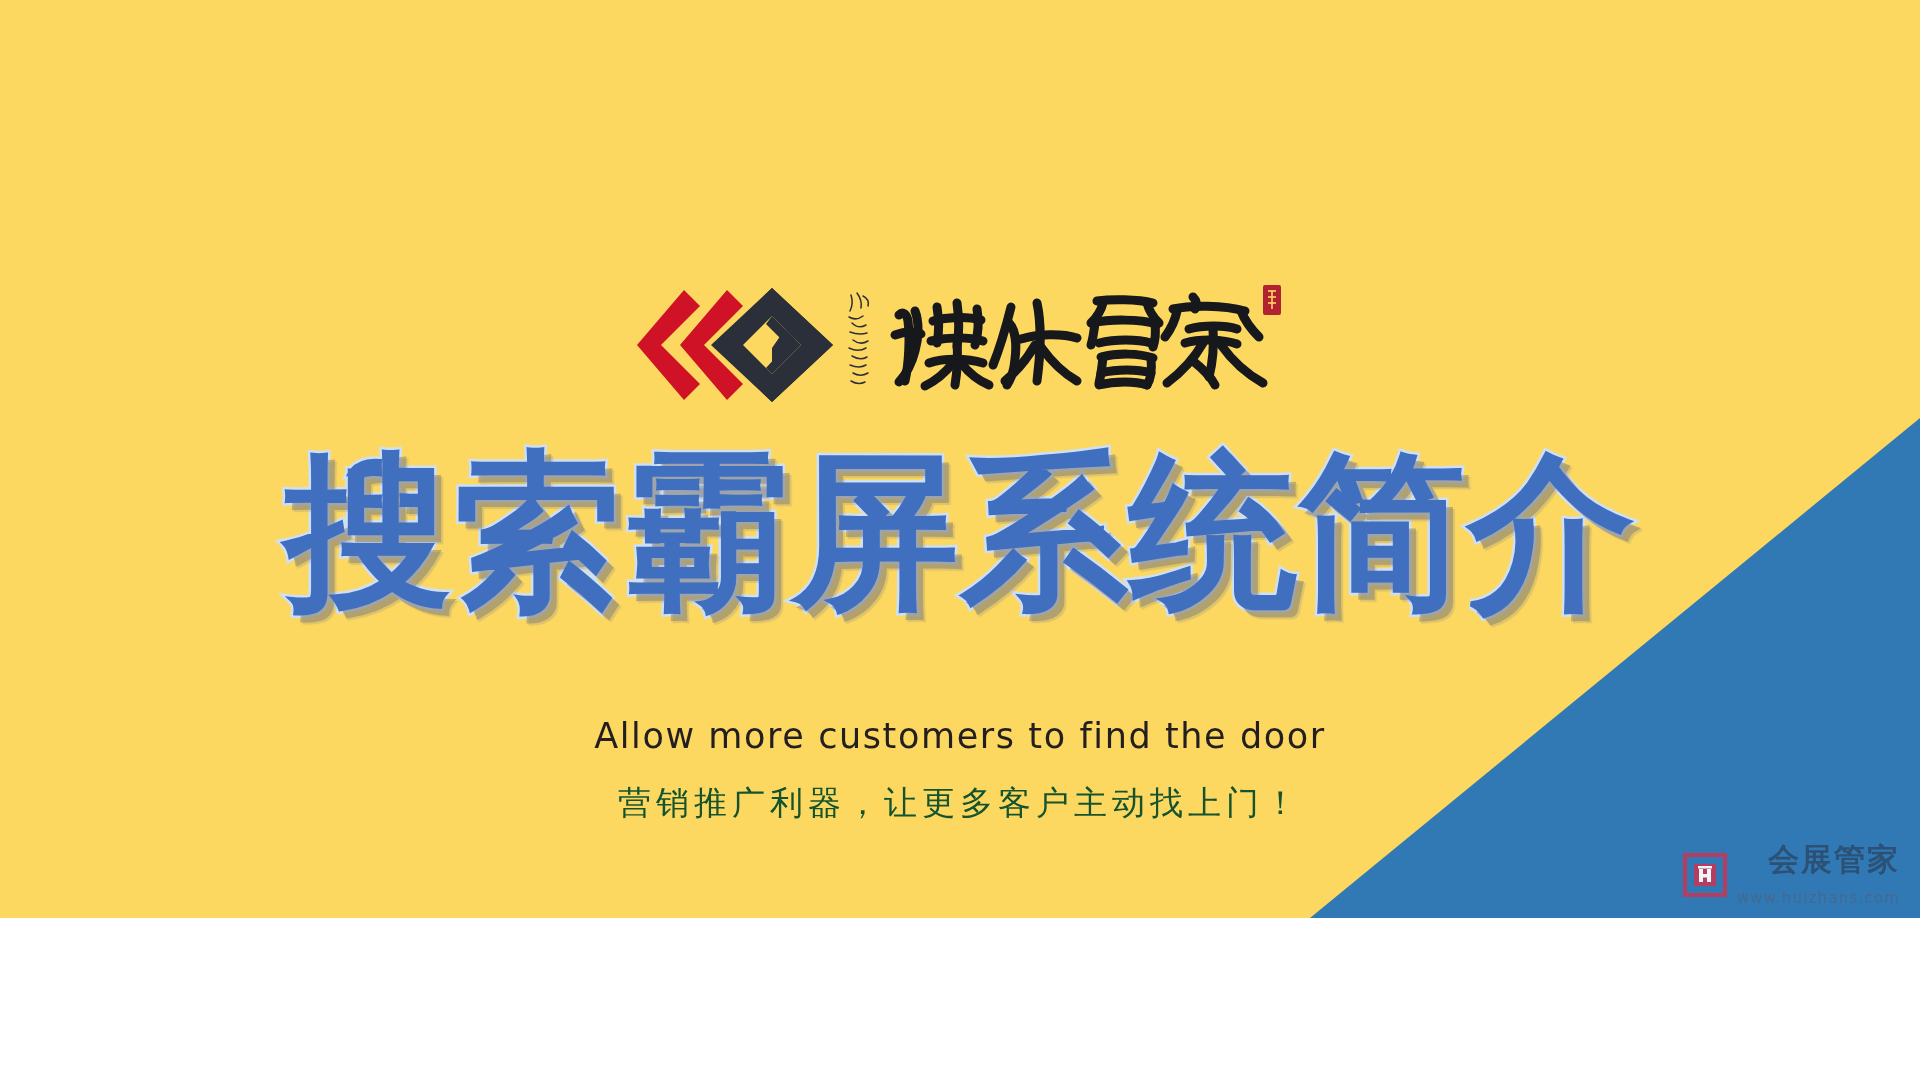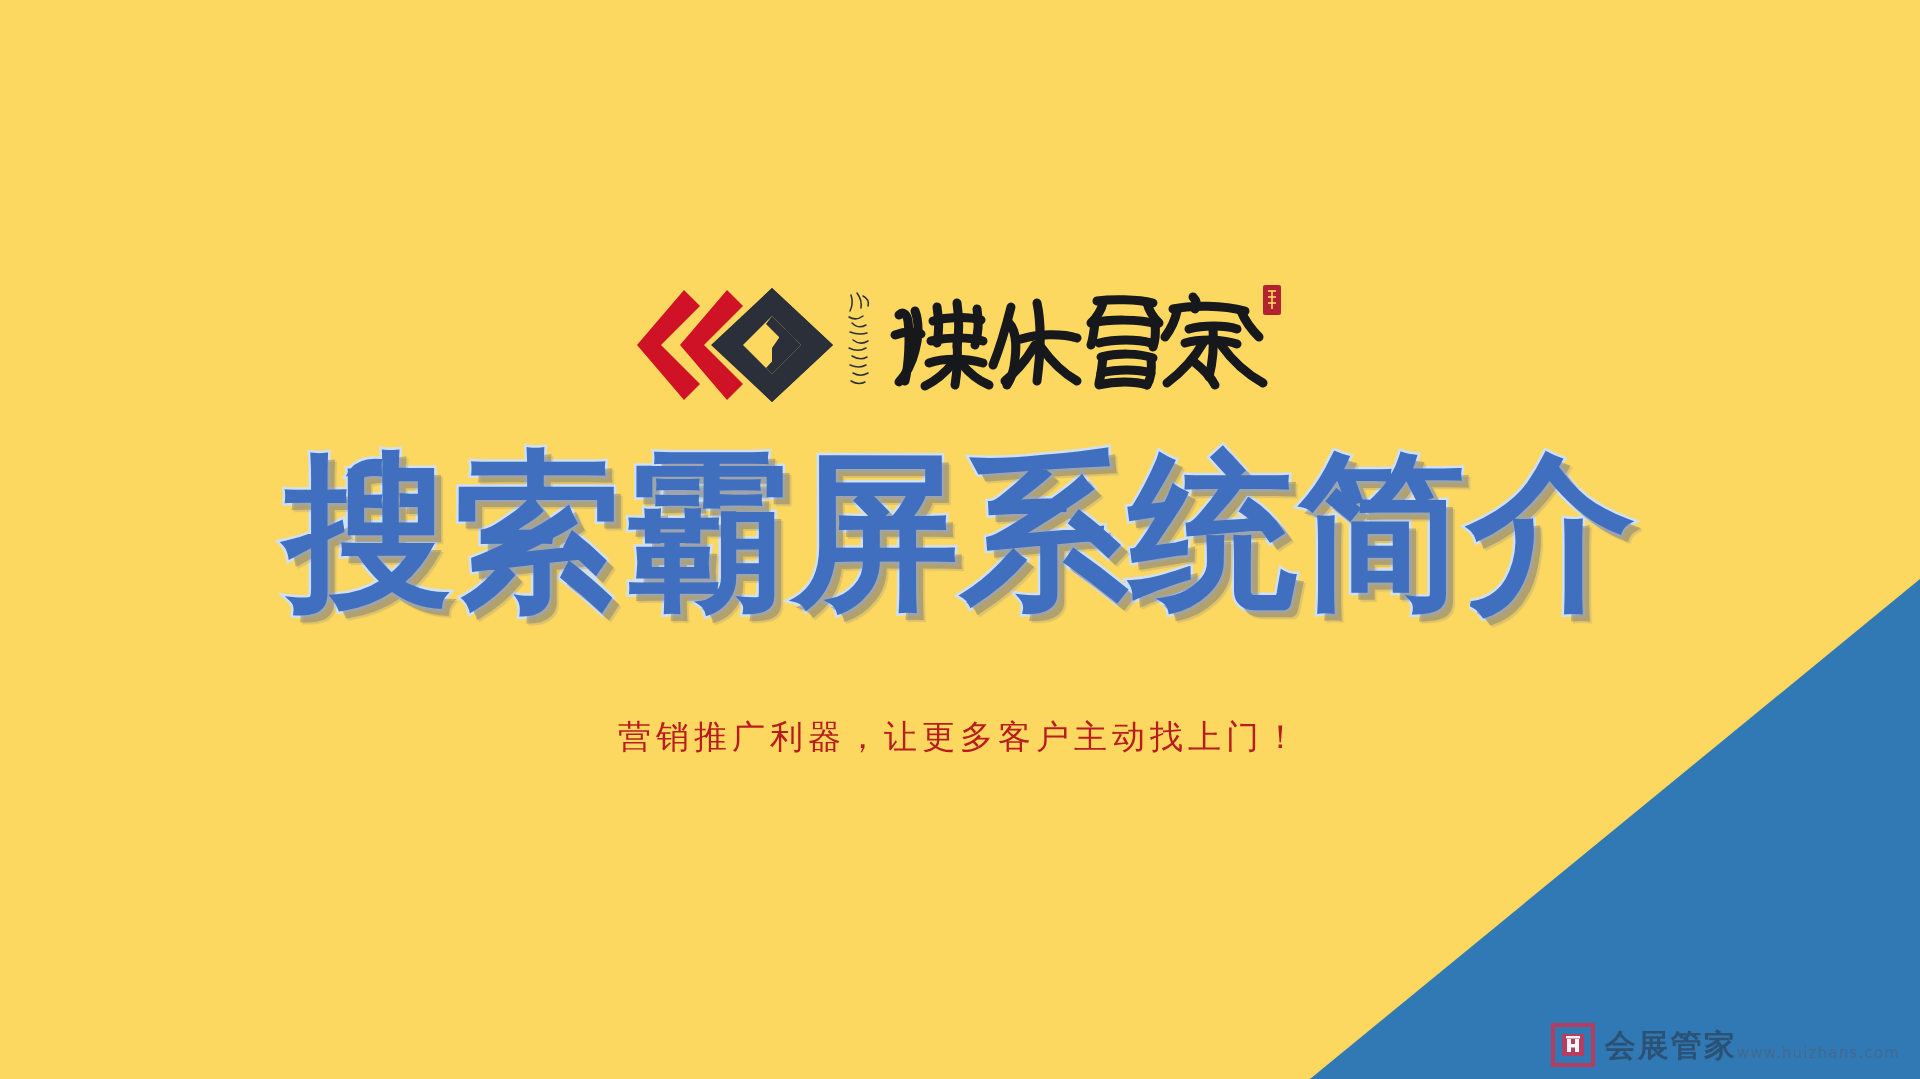--- a/index.html
+++ b/index.html
@@ -8,21 +8,21 @@
     padding: 0;
     background: #ffffff;
   }
   body {
     font-family: "Liberation Sans", sans-serif;
   }
 
   #slide {
     position: relative;
     width: 1920px;
-    height: 1079px;
+    height: 918px;
     overflow: hidden;
     background: #fcd861;
   }
 
   
   .corner-wedge {
     position: absolute;
     right: 0;
     bottom: 0;
     width: 610px;
@@ -106,43 +106,43 @@
     letter-spacing: 1.6px;
     color: #231f20;
     white-space: nowrap;
   }
   .subtitle-cn {
     font-family: "DejaVu Sans", "Liberation Sans", sans-serif;
     font-size: 33px;
     line-height: 46px;
     font-weight: 400;
     letter-spacing: 5px;
-    color: #b91c1c;
-    white-space: nowrap;
-    margin-top: 2px;
+    color: #14532d;
+    white-space: nowrap;
+    margin-top: 20px;
   }
 
   
   .watermark {
     position: absolute;
     right: 20px;
     bottom: 12px;
     display: flex;
     align-items: center;
     gap: 10px;
     opacity: 0.93;
   }
   .wm-badge {
     width: 44px;
     height: 44px;
     flex: 0 0 auto;
   }
   .wm-texts {
     display: flex;
-    flex-direction: row;
+    flex-direction: column;
     justify-content: center;
     line-height: 1;
     align-items: flex-end;
   }
   .wm-name {
     font-family: "DejaVu Sans", "Liberation Sans", sans-serif;
     font-size: 31px;
     font-weight: 700;
     letter-spacing: 2px;
     color: #2c4f72;
@@ -265,20 +265,21 @@
         </g>
       </g>
     </svg>
   </div>
 
   <div class="title-wrap">
     <div class="main-title">搜索霸屏系统简介</div>
   </div>
 
   <div class="subtitle-wrap">
+    <div class="subtitle-en">Allow more customers to find the door</div>
     <div class="subtitle-cn">营销推广利器，让更多客户主动找上门！</div>
   </div>
 
   <div class="watermark">
     <svg class="wm-badge" viewBox="0 0 44 44" aria-hidden="true">
       <rect x="2" y="2" width="40" height="40" fill="none" stroke="#c0395a" stroke-width="4"></rect>
       <rect x="11" y="11" width="22" height="22" fill="#c0395a"></rect>
       <g fill="#ffffff">
         <rect x="16" y="16" width="4" height="13"></rect>
         <rect x="24" y="16" width="4" height="13"></rect>

